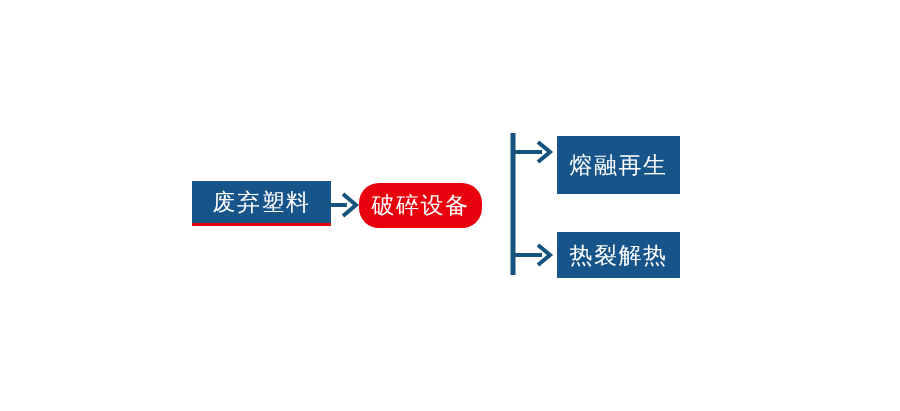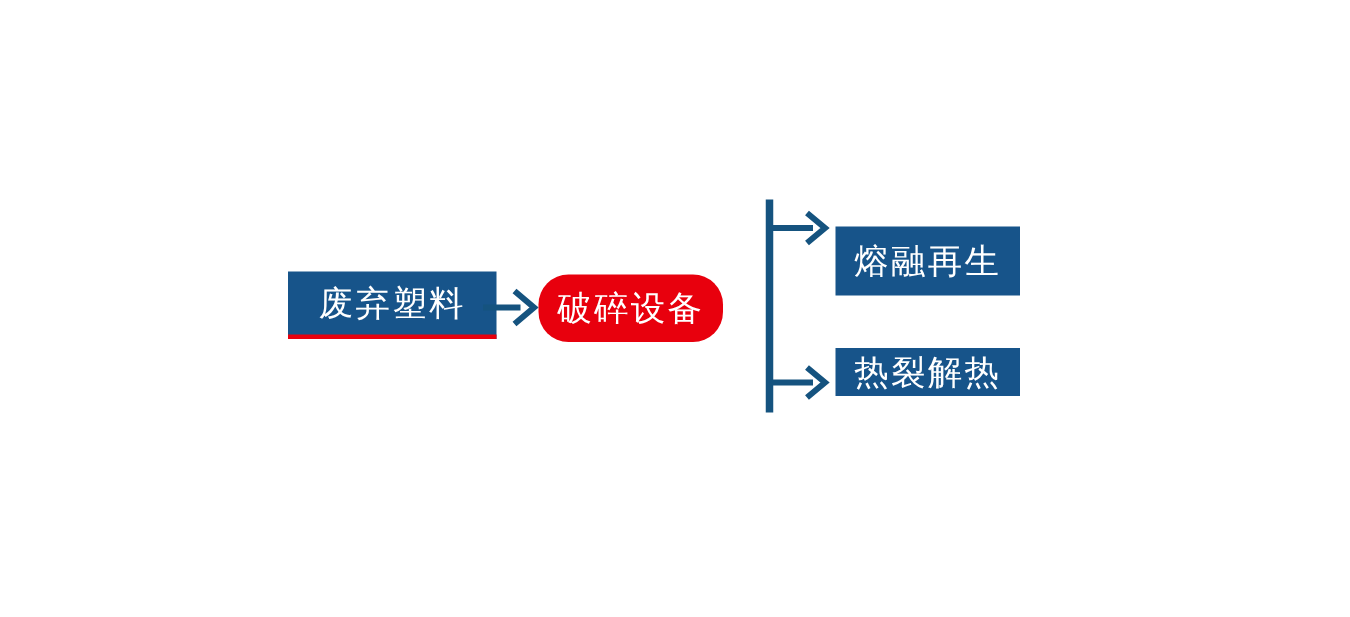--- a/index.html
+++ b/index.html
@@ -43,30 +43,30 @@
   .node-process {
     left: 359px;
     top: 183px;
     width: 123px;
     height: 45px;
     background: #E8000D;
     border-radius: 20px;
   }
   .node-out-1 {
     left: 557px;
-    top: 151px;
+    top: 136px;
     width: 123px;
-    height: 46px;
+    height: 58px;
     background: #17548A;
   }
   .node-out-2 {
     left: 557px;
     top: 232px;
     width: 123px;
-    height: 32px;
+    height: 46px;
     background: #17548A;
   }
   .arrow-main {
     position: absolute;
     left: 320px;
     top: 190px;
     width: 42px;
     height: 30px;
   }
   .branch-connector {

